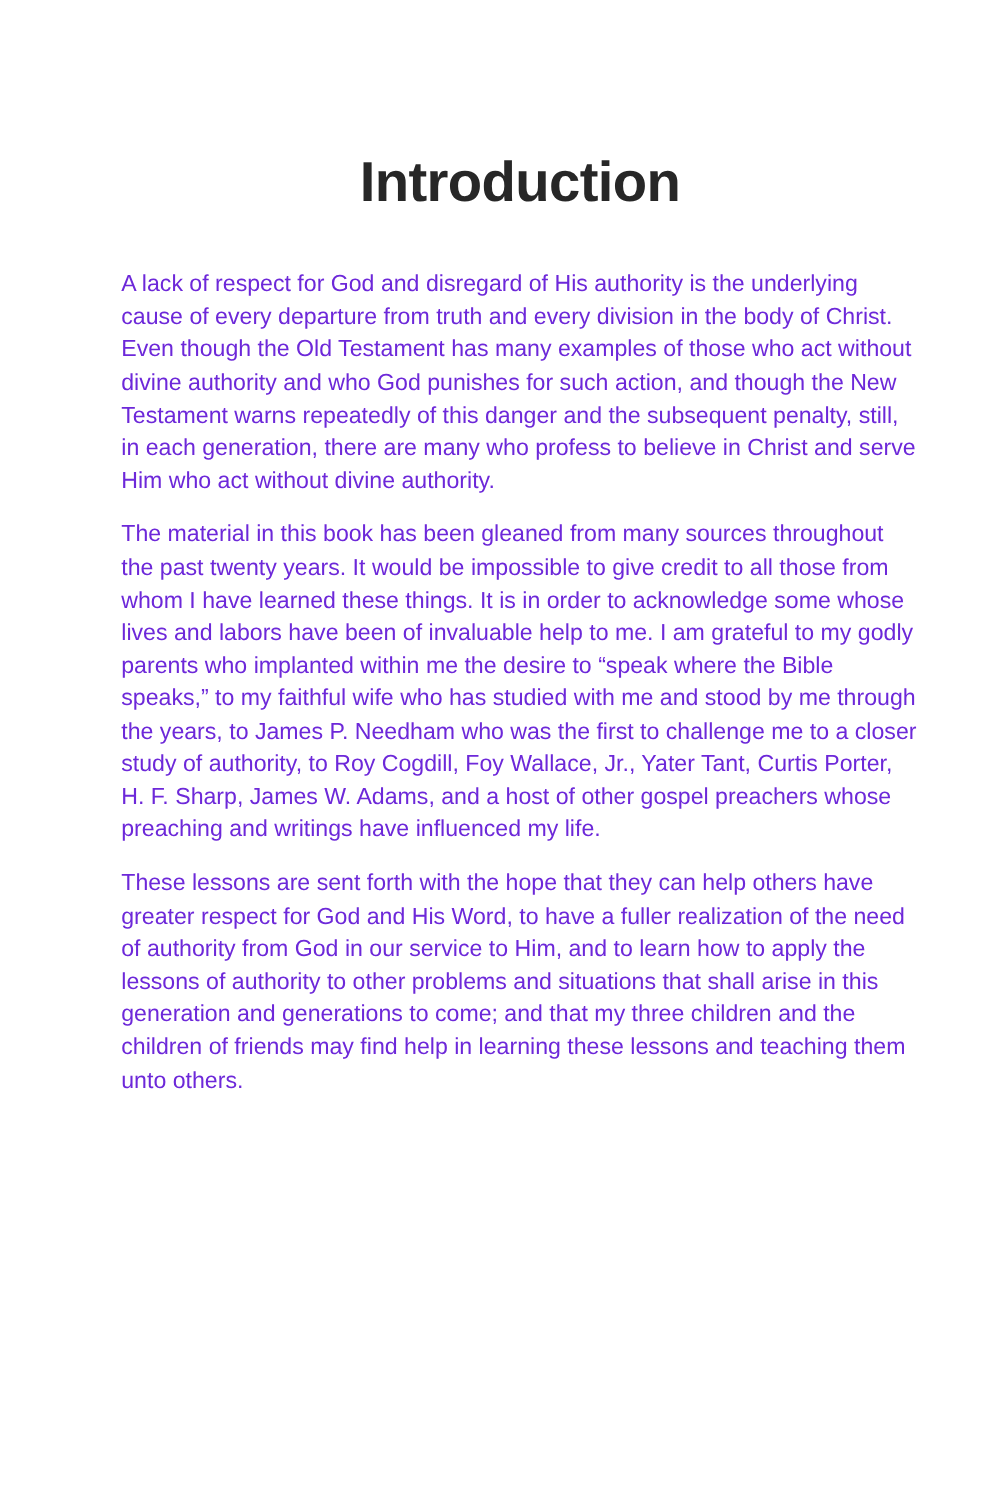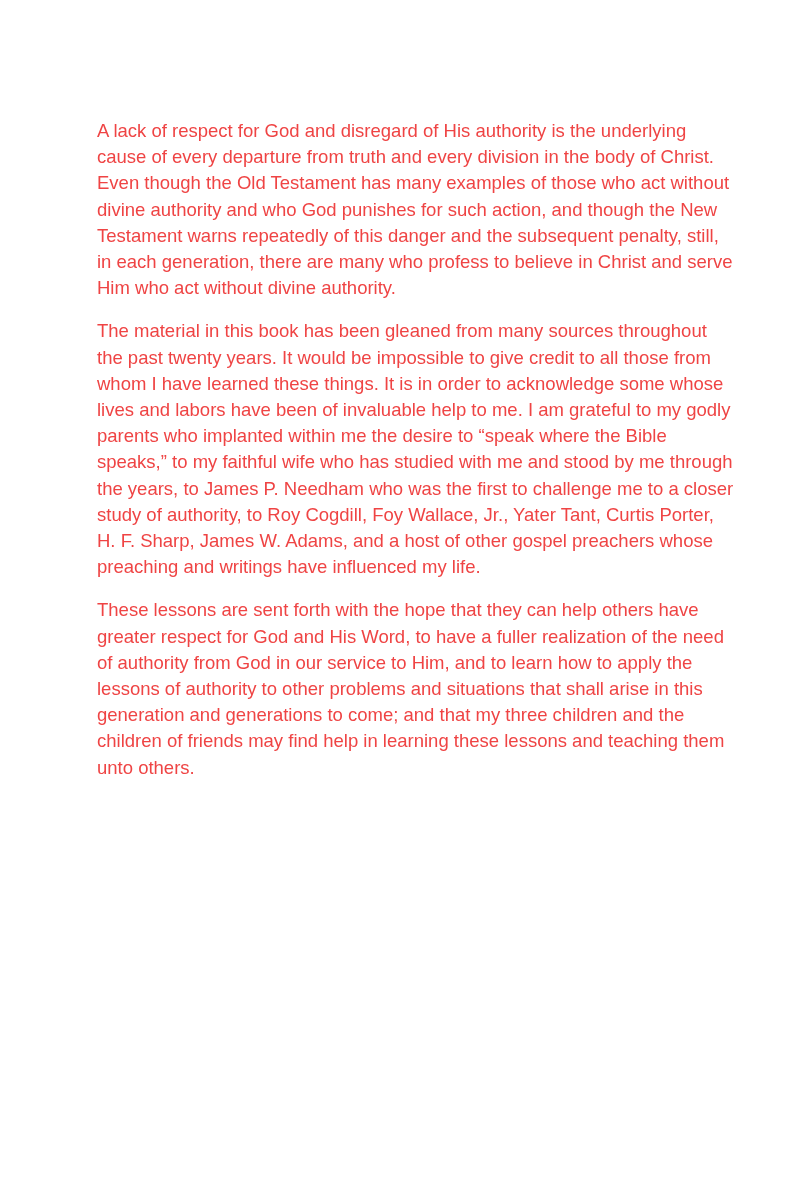--- a/index.html
+++ b/index.html
@@ -28,37 +28,38 @@
     font-weight: 700;
     color: #272727;
     text-align: center;
     letter-spacing: -0.5px;
   }
   .doc-paragraph {
     margin: 0 0 17px 0;
     font-size: 18.5px;
     line-height: 26.2px;
     font-weight: 400;
-    color: #ef4444;
+    color: #6d28d9;
     text-align: left;
   }
   .doc-attribution {
     margin: 26px 0 0 0;
     font-size: 18.5px;
     line-height: 26px;
     font-style: italic;
     font-weight: 400;
     color: #565656;
   }
 </style>
 </head>
 <body>
 
 <div class="page">
   <div class="content">
+    <h1 class="doc-title">Introduction</h1>
 
     <p class="doc-paragraph">A lack of respect for God and disregard of His authority is the underlying cause of every departure from truth and every division in the body of Christ. Even though the Old Testament has many examples of those who act without divine authority and who God punishes for such action, and though the New Testament warns repeatedly of this danger and the subsequent penalty, still, in each generation, there are many who profess to believe in Christ and serve Him who act without divine authority.</p>
 
     <p class="doc-paragraph">The material in this book has been gleaned from many sources throughout the past twenty years. It would be impossible to give credit to all those from whom I have learned these things. It is in order to acknowledge some whose lives and labors have been of invaluable help to me. I am grateful to my godly parents who implanted within me the desire to “speak where the Bible speaks,” to my faithful wife who has studied with me and stood by me through the years, to James P. Needham who was the first to challenge me to a closer study of authority, to Roy Cogdill, Foy Wallace, Jr., Yater Tant, Curtis Porter, H. F. Sharp, James W. Adams, and a host of other gospel preachers whose preaching and writings have influenced my life.</p>
 
     <p class="doc-paragraph">These lessons are sent forth with the hope that they can help others have greater respect for God and His Word, to have a fuller realization of the need of authority from God in our service to Him, and to learn how to apply the lessons of authority to other problems and situations that shall arise in this generation and generations to come; and that my three children and the children of friends may find help in learning these lessons and teaching them unto others.</p>
 
   </div>
 </div>
 

